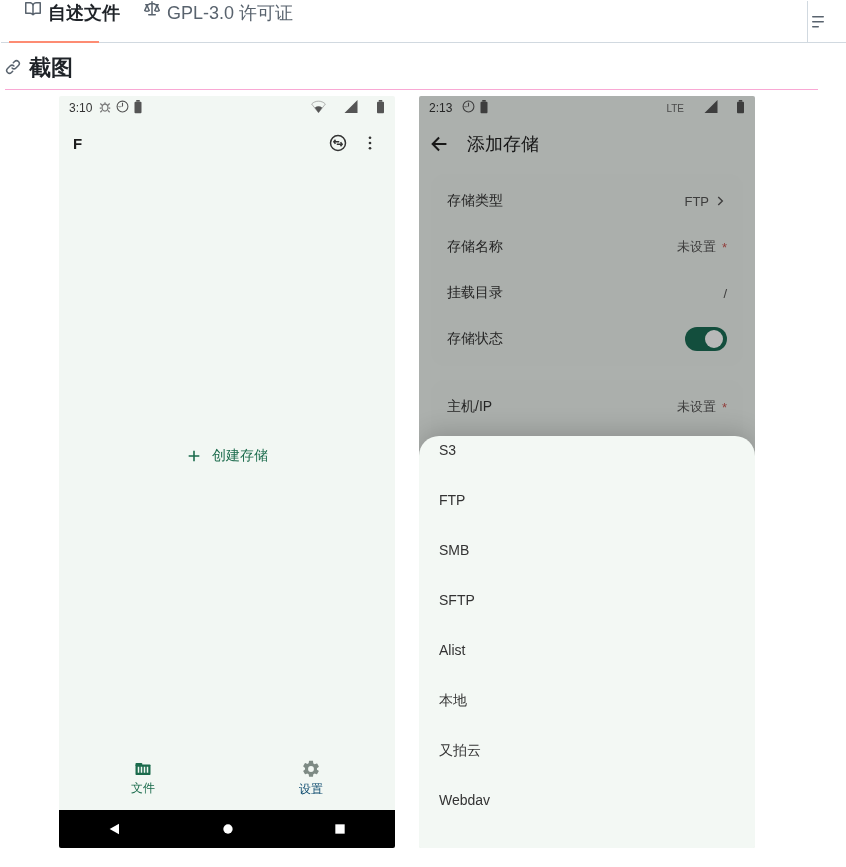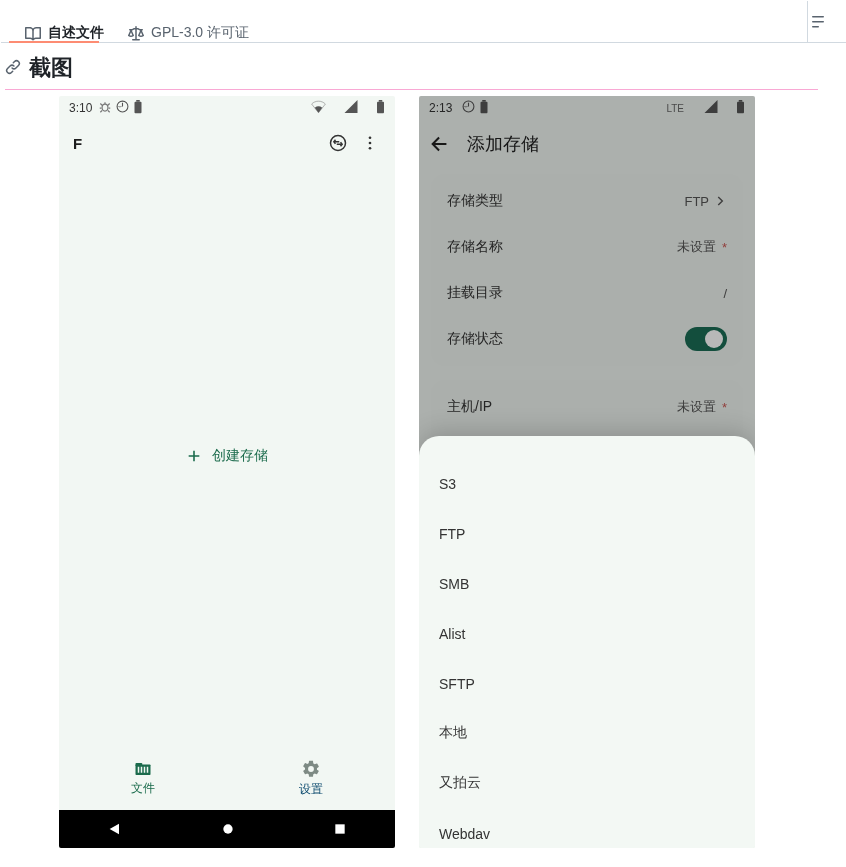--- a/index.html
+++ b/index.html
@@ -1,21 +1,21 @@
 <!DOCTYPE html>
 <html><head>
 <meta charset="utf-8">
 <style>
   * { box-sizing: border-box; margin: 0; padding: 0; }
   body { font-family: -apple-system, BlinkMacSystemFont, "Segoe UI", Helvetica, Arial, sans-serif; background: #fff; color: #1f2328; font-size: 14px; }
   .page { width: 846px; min-height: 867px; border-left: 1px solid #fff; position: relative; }
 
   
   .readme-bar { display: flex; align-items: center; border-bottom: 1px solid #d1d9e0; padding: 0 12px; height: 42px; position: relative; margin-top: 1px;}
-  .tab { display: flex; align-items: flex-end; gap: 7px; padding: 0 12px; height: 100%; font-size: 14px; color: #59636e; cursor: pointer; }
+  .tab { display: flex; align-items: flex-start; gap: 7px; padding: 0 12px; height: 100%; font-size: 18px; color: #59636e; cursor: pointer; }
   .tab.active { color: #1f2328; font-weight: 600; }
   .underline { position: absolute; bottom: -1px; left: 8px; width: 90px; height: 2px; background: #fd8c73; }
   .tab svg, .toc-btn svg { fill: #59636e; }
   .toc-btn { margin-left: auto; width: 32px; height: 32px; display: flex; align-items: center; justify-content: center; cursor: pointer; border-radius: 6px; }
   .right-border{ position:absolute; right:38px; top:0; bottom:0; width:1px; background:#d1d9e0;}
 
   
   .md-body { padding: 10px 28px 0 28px; }
   .h2row { display: flex; align-items: center; gap: 4px; margin-left: -24px; padding-bottom: 6px; border-bottom: 1px solid #f9a8d4; }
   .link-icon-h { width: 20px; color: #59636e; }
@@ -52,21 +52,21 @@
   .card-area { padding: 6px 12px 0 12px; }
   .card { background: #edf3ee; border-radius: 14px; padding: 4px 0; margin-bottom: 14px; }
   .row { height: 46px; display: flex; align-items: center; padding: 0 16px; font-size: 14px; color: #333; justify-content: center; }
   .row .val { margin-left: auto; font-size: 13px; color: #555; display: flex; align-items: center; gap: 4px; }
   .ast { color: #d9534f; margin-left: 2px;}
   .switch { width: 42px; height: 24px; background: #107054; border-radius: 12px; position: relative; margin-left: auto; }
   .switch .knob { width: 18px; height: 18px; background: #fff; border-radius: 50%; position: absolute; top: 3px; right: 4px; }
 
   
   .sheet { position: absolute; left: 0; right: 0; bottom: 0; top: 340px; background: #f3f8f4; border-top-left-radius: 20px; border-top-right-radius: 20px; box-shadow: 0 -4px 24px rgba(0,0,0,.18); padding: 6px 0; overflow: hidden; }
-  .sheet .opt { height: 50px; display: flex; align-items: flex-end; padding: 0 20px; font-size: 14px; color: #333; }
+  .sheet .opt { height: 50px; display: flex; align-items: flex-start; padding: 0 20px; font-size: 14px; color: #333; }
 
   .mini-icon{ display:inline-block; }
 </style>
 </head>
 <body>
 <div class="page">
 
 <div class="readme-bar">
   <div class="tab active">
     <svg width="16" height="16" viewBox="0 0 16 16">
@@ -290,26 +290,26 @@
       <div class="opt">
             <span>S3</span>
           </div>
       <div class="opt">
             <span>FTP</span>
           </div>
       <div class="opt">
             <span>SMB</span>
           </div>
       <div class="opt">
+            <span>SFTP</span>
+          </div>
+      <div class="opt">
             <span>Alist</span>
           </div>
       <div class="opt">
-            <span>SFTP</span>
-          </div>
-      <div class="opt">
             <span>本地</span>
           </div>
       <div class="opt">
             <span>又拍云</span>
           </div>
       <div class="opt">
             <span>Webdav</span>
           </div>
 
     </div>

